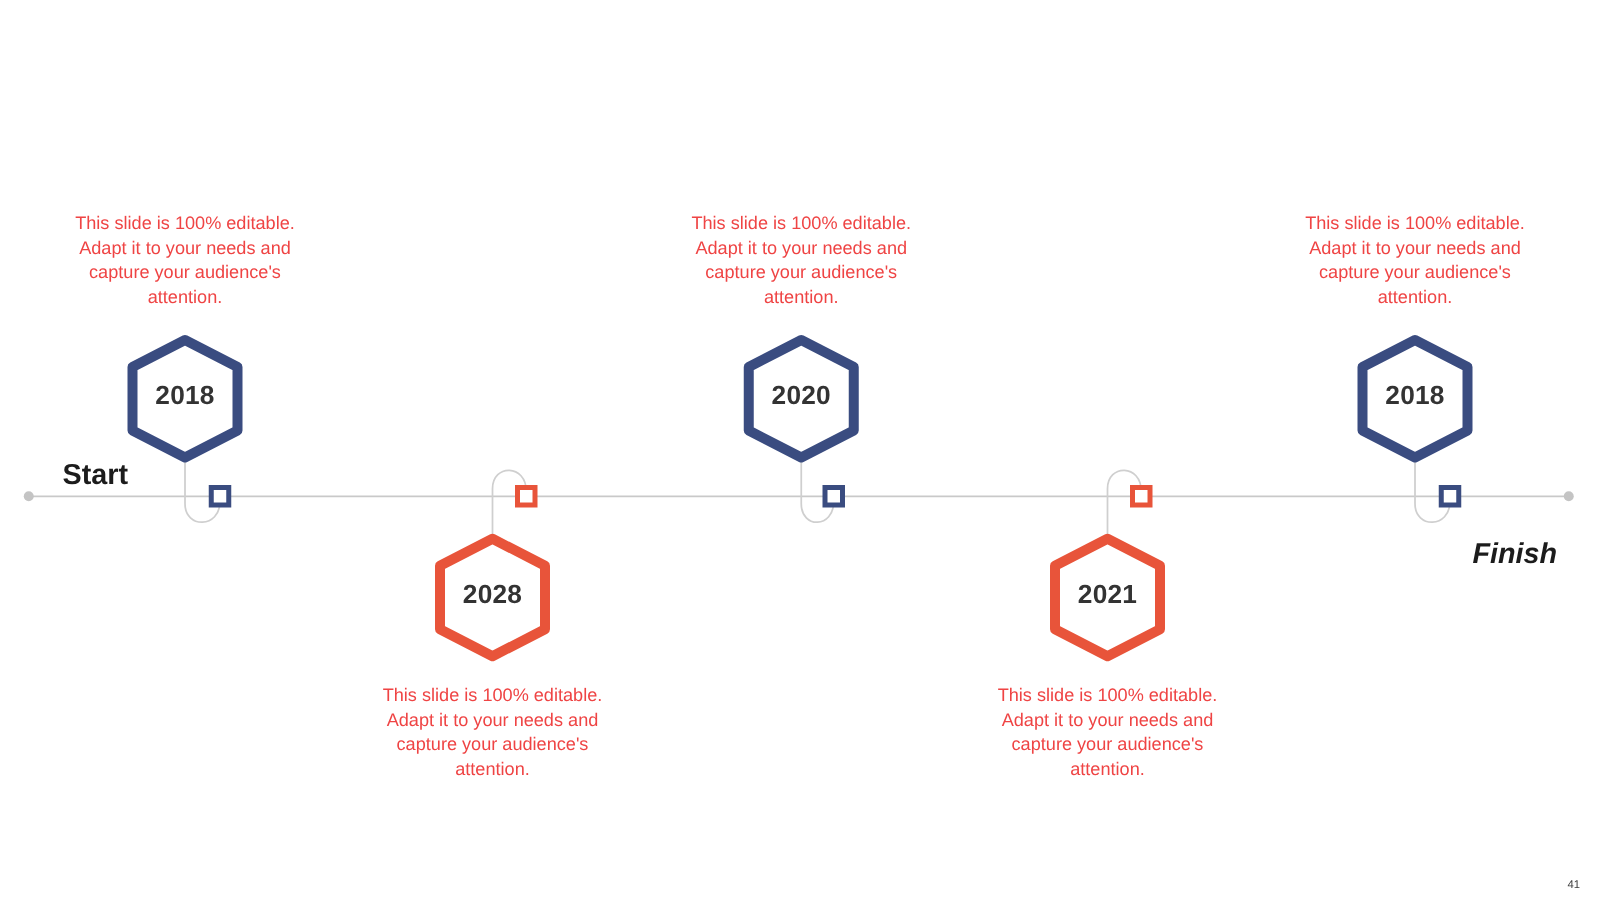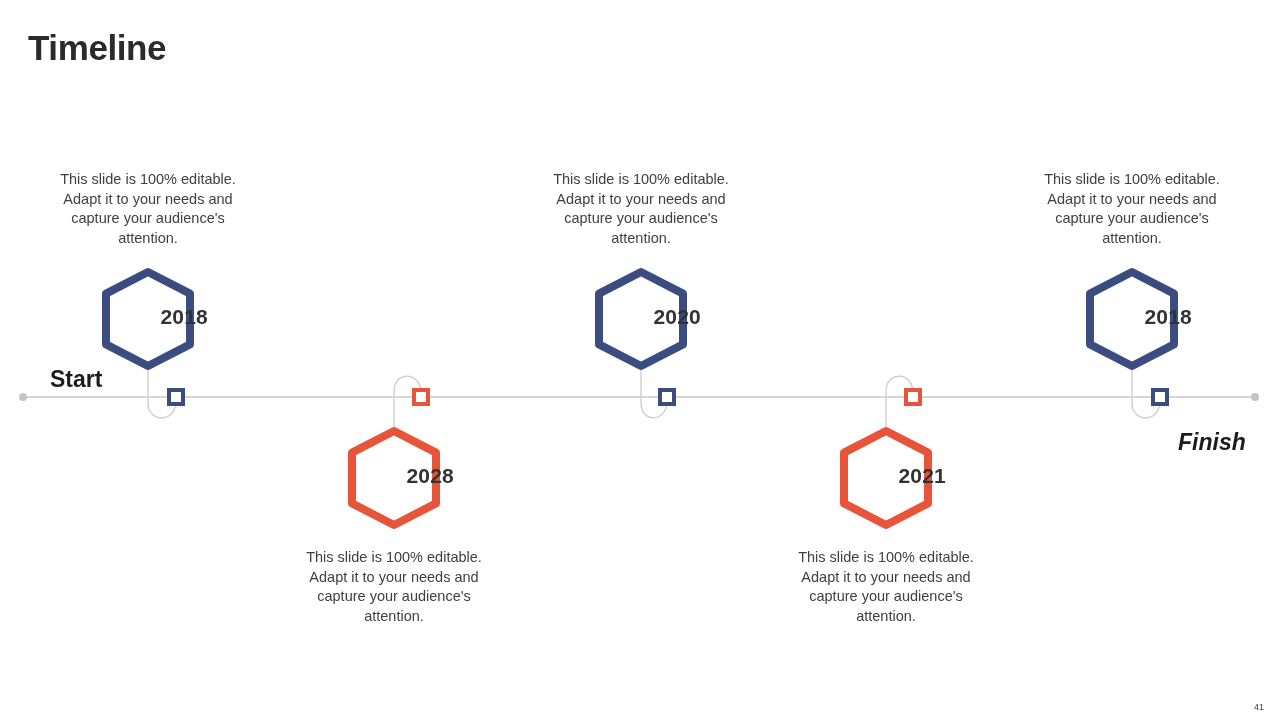--- a/index.html
+++ b/index.html
@@ -45,35 +45,35 @@
     width: 1280px;
     height: 720px;
     pointer-events: none;
   }
   #timeline-svg .interactive { pointer-events: auto; }
 
   
   .year-label {
     position: absolute;
     width: 120px;
-    text-align: right;
+    text-align: center;
     font-size: 21px;
     font-weight: bold;
     color: #333333;
     letter-spacing: 0.2px;
   }
 
   
   .desc {
     position: absolute;
     width: 196px;
     text-align: center;
     font-size: 14.5px;
     line-height: 19.5px;
-    color: #404040;
+    color: #ef4444;
   }
 
   
   .endcap {
     position: absolute;
     font-size: 23px;
     font-weight: bold;
     color: #1c1c1c;
     white-space: nowrap;
   }
@@ -88,21 +88,20 @@
     font-size: 9px;
     font-weight: normal;
     color: #3d3d3d;
   }
 </style>
 </head>
 <body>
 
 <div id="slide">
 
-  <div id="page-title">Timeline</div>
 
   <svg id="timeline-svg" viewBox="0 0 1280 720">
 
     <g>
       <line id="axis-line" x1="22" y1="397" x2="1256" y2="397" stroke="#c9c9c9" stroke-width="1.4"></line>
       <circle id="axis-dot-left" cx="23" cy="397" r="4" fill="#c4c4c4"></circle>
       <circle id="axis-dot-right" cx="1255" cy="397" r="4" fill="#c4c4c4"></circle>
     </g>
 
     <g id="milestone-layer">

